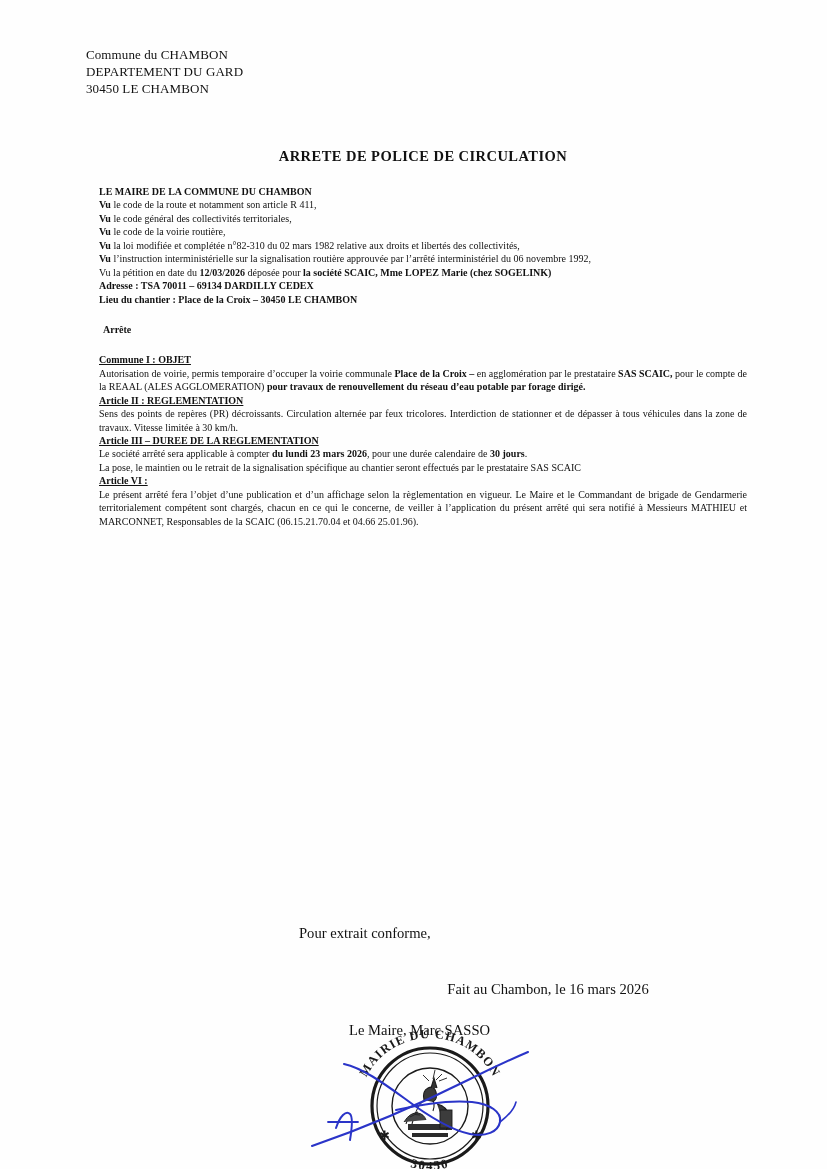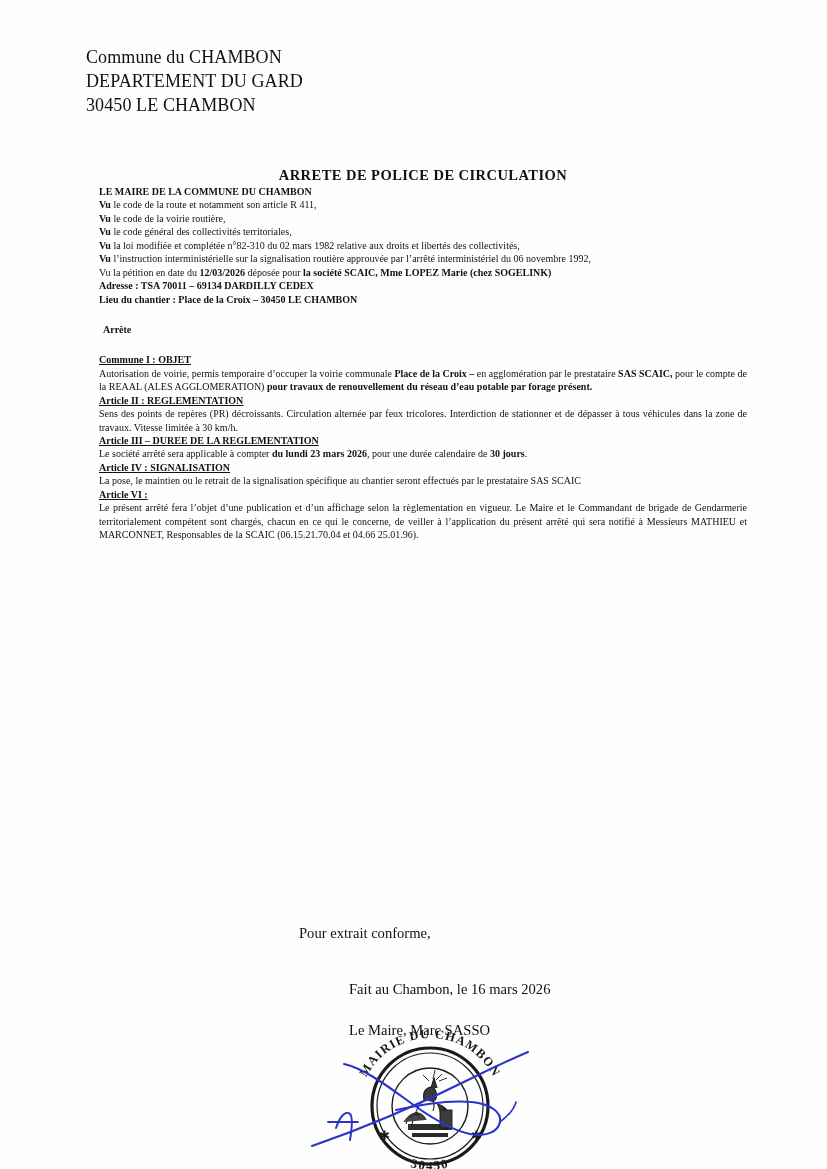--- a/index.html
+++ b/index.html
@@ -23,36 +23,35 @@
     height: 1169px;
     background: #fefefe;
   }
 
   
   .letterhead {
     position: absolute;
     left: 86px;
     top: 46px;
     line-height: 1.32;
-    font-size: 18px;
+    font-size: 13px;
     letter-spacing: 0.1px;
   }
   .letterhead div { white-space: nowrap; }
 
   
   .doc-title {
     position: absolute;
     left: 99px;
     top: 148px;
     width: 648px;
     text-align: center;
     font-weight: bold;
     font-size: 14.5px;
     letter-spacing: 0.45px;
-    margin-top: 19px;
   }
 
   
   .body-block {
     position: absolute;
     left: 99px;
     top: 185px;
     width: 648px;
     font-size: 10px;
     line-height: 1.345;
@@ -84,20 +83,21 @@
     top: 925px;
     width: 648px;
     font-size: 14.6px;
   }
   .pour-extrait {
     padding-left: 200px;
   }
   .fait-au {
     padding-left: 250px;
     margin-top: 39px;
+    text-align: center;
   }
   .le-maire {
     padding-left: 250px;
     margin-top: 24px;
   }
 
   
   .stamp-area {
     position: absolute;
     left: 300px;
@@ -118,42 +118,41 @@
     <div>30450 LE CHAMBON</div>
   </div>
 
   <div class="doc-title">ARRETE DE POLICE DE CIRCULATION</div>
 
   <div class="body-block">
 
     <p class="head-line b">LE MAIRE DE LA COMMUNE DU CHAMBON</p>
 
     <p><span class="b">Vu</span><span> le code de la route et notamment son article R 411,</span></p>
+    <p><span class="b">Vu</span><span> le code général des collectivités territoriales,</span></p>
     <p><span class="b">Vu</span><span> le code de la voirie routière,</span></p>
-    <p><span class="b">Vu</span><span> le code général des collectivités territoriales,</span></p>
     <p><span class="b">Vu</span><span> la loi modifiée et complétée n°82-310 du 02 mars 1982 relative aux droits et libertés des collectivités,</span></p>
     <p><span class="b">Vu</span><span> l’instruction interministérielle sur la signalisation routière approuvée par l’arrêté interministériel du 06 novembre 1992,</span></p>
     <p><span>Vu la pétition en date du </span><span class="b">12/03/2026</span><span> déposée pour </span><span class="b">la société SCAIC, Mme LOPEZ Marie (chez SOGELINK)</span></p>
     <p class="b">Adresse : TSA 70011 – 69134 DARDILLY CEDEX</p>
     <p class="b">Lieu du chantier : Place de la Croix – 30450 LE CHAMBON</p>
 
     <div class="spacer-md"></div>
     <p class="arrete-word">Arrête</p>
     <div class="spacer-md"></div>
 
     <p class="head-line"><span class="heading">Commune I : OBJET</span></p>
-    <p><span>Autorisation de voirie, permis temporaire d’occuper la voirie communale </span><span class="b">Place de la Croix –</span><span> en agglomération par le prestataire </span><span class="b">SAS SCAIC,</span><span> pour le compte de la REAAL (ALES AGGLOMERATION) </span><span class="b">pour travaux de renouvellement du réseau d’eau potable par forage présent.</span></p>
+    <p><span>Autorisation de voirie, permis temporaire d’occuper la voirie communale </span><span class="b">Place de la Croix –</span><span> en agglomération par le prestataire </span><span class="b">SAS SCAIC,</span><span> pour le compte de la REAAL (ALES AGGLOMERATION) </span><span class="b">pour travaux de renouvellement du réseau d’eau potable par forage dirigé.</span></p>
 
     <p class="head-line"><span class="heading">Article II : REGLEMENTATION</span></p>
     <p>Sens des points de repères (PR) décroissants. Circulation alternée par feux tricolores. Interdiction de stationner et de dépasser à tous véhicules dans la zone de travaux. Vitesse limitée à 30 km/h.</p>
 
     <p class="head-line"><span class="heading">Article III – DUREE DE LA REGLEMENTATION</span></p>
     <p><span>Le société arrêté sera applicable à compter </span><span class="b">du lundi 23 mars 2026</span><span>, pour une durée calendaire de </span><span class="b">30 jours</span><span>.</span></p>
 
-    <p class="head-line"><span class="heading">Article IV : SIGNALISATION</span></p>
     <p>La pose, le maintien ou le retrait de la signalisation spécifique au chantier seront effectués par le prestataire SAS SCAIC</p>
 
 
     <p class="head-line"><span class="heading">Article VI :</span></p>
     <p>Le présent arrêté fera l’objet d’une publication et d’un affichage selon la règlementation en vigueur. Le Maire et le Commandant de brigade de Gendarmerie territorialement compétent sont chargés, chacun en ce qui le concerne, de veiller à l’application du présent arrêté qui sera notifié à Messieurs MATHIEU et MARCONNET, Responsables de la SCAIC (06.15.21.70.04 et 04.66 25.01.96).</p>
 
   </div>
 
   <div class="closing">
     <div class="pour-extrait">Pour extrait conforme,</div>

